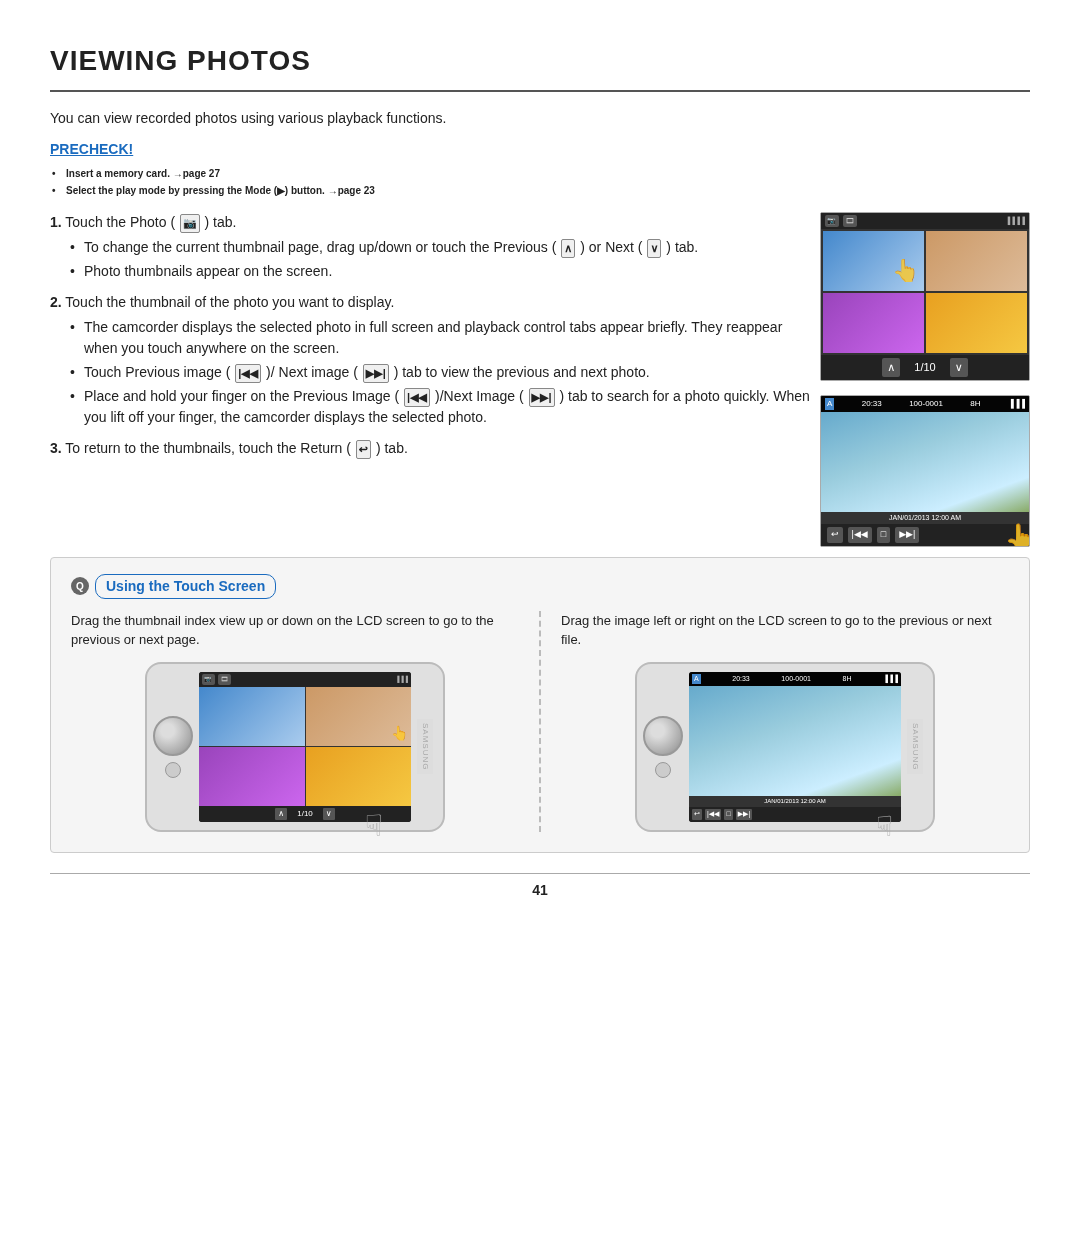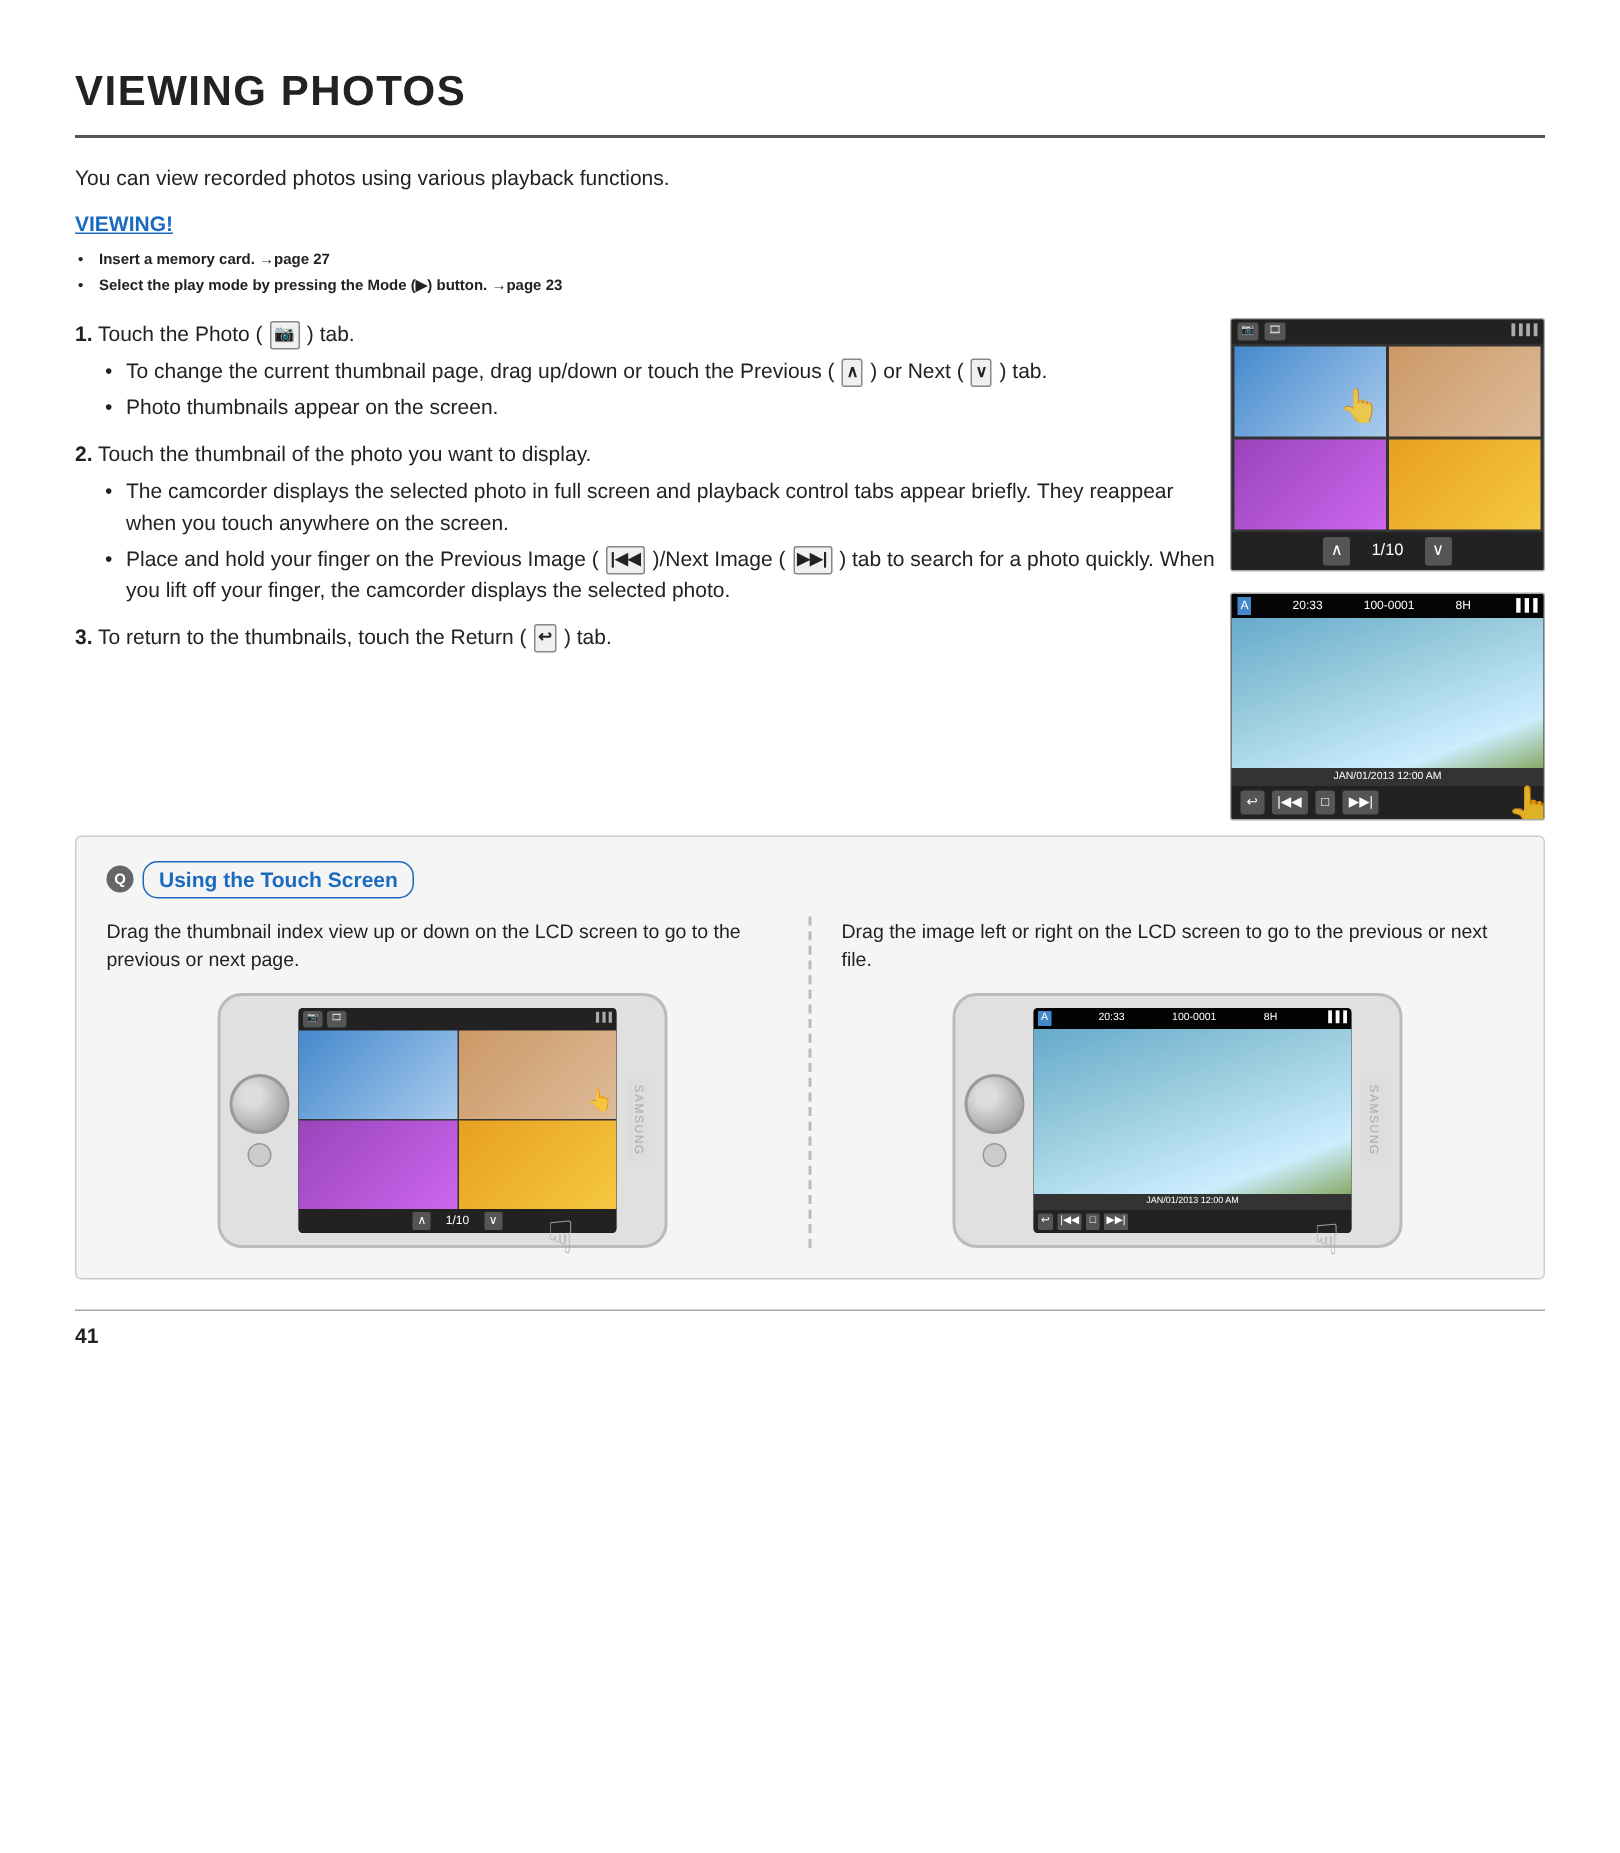--- a/index.html
+++ b/index.html
@@ -155,21 +155,21 @@
       line-height: 1.5;
     }
     
     .device-mockup {
       margin-top: 10px;
       display: flex;
       justify-content: center;
     }
     
     .page-num {
-      text-align: left;
+      text-align: center;
       font-size: 14px;
       font-weight: bold;
       margin-top: 20px;
       border-top: 1px solid #aaa;
       padding-top: 6px;
     }
     .samsung-label {
       writing-mode: vertical-rl;
       font-size: 8px;
       color: #aaa;
@@ -221,21 +221,21 @@
 </head>
 <body>
 
 
 
 
 <h1>VIEWING PHOTOS</h1>
 
 <p class="intro">You can view recorded photos using various playback functions.</p>
 
-<a class="precheck-link">VIEWING!</a>
+<a class="precheck-link">PRECHECK!</a>
 <ul class="precheck-list">
   <li>Insert a memory card. →page 27</li>
   <li>Select the play mode by pressing the <strong>Mode (▶)</strong> button. →page 23</li>
 </ul>
 
 <div class="main-content">
   <div class="instructions">
 
     <div class="step">
       <span class="step-number">1.</span>
@@ -244,20 +244,21 @@
         <li>To change the current thumbnail page, drag up/down or touch the Previous ( <span class="inline-icon">∧</span> ) or Next ( <span class="inline-icon">∨</span> ) tab.</li>
         <li>Photo thumbnails appear on the screen.</li>
       </ul>
     </div>
 
     <div class="step">
       <span class="step-number">2.</span>
       Touch the thumbnail of the photo you want to display.
       <ul>
         <li>The camcorder displays the selected photo in full screen and playback control tabs appear briefly. They reappear when you touch anywhere on the screen.</li>
+        <li>Touch Previous image ( <span class="inline-icon">|◀◀</span> )/ Next image ( <span class="inline-icon">▶▶|</span> ) tab to view the previous and next photo.</li>
         <li>Place and hold your finger on the Previous Image ( <span class="inline-icon">|◀◀</span> )/Next Image ( <span class="inline-icon">▶▶|</span> ) tab to search for a photo quickly. When you lift off your finger, the camcorder displays the selected photo.</li>
       </ul>
     </div>
 
     <div class="step">
       <span class="step-number">3.</span>
       To return to the thumbnails, touch the Return ( <span class="inline-icon">↩</span> ) tab.
     </div>
 
   </div>

